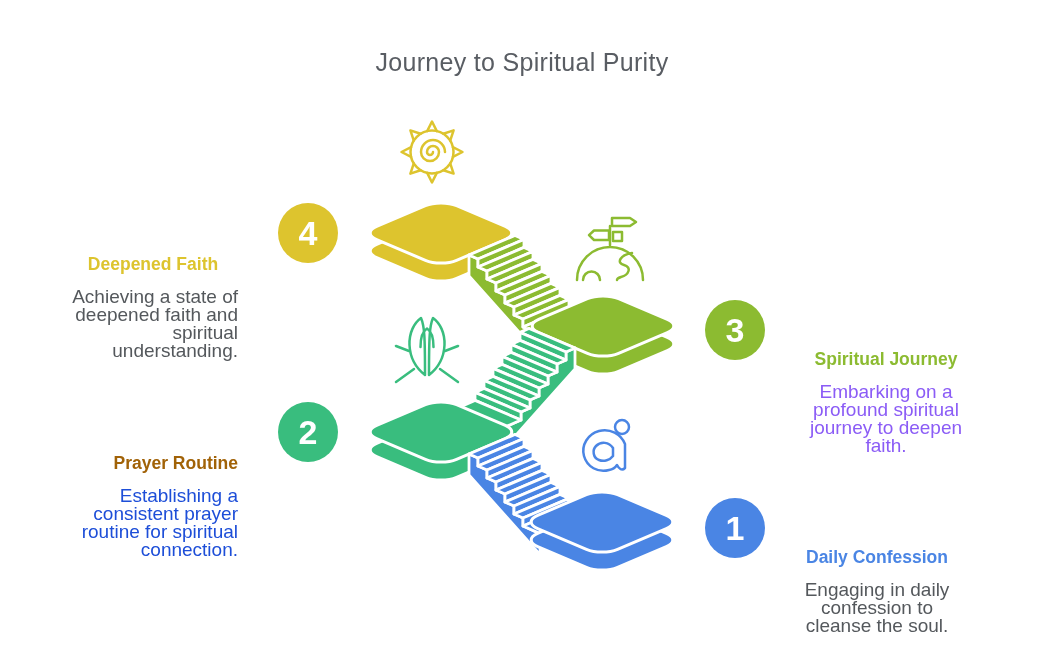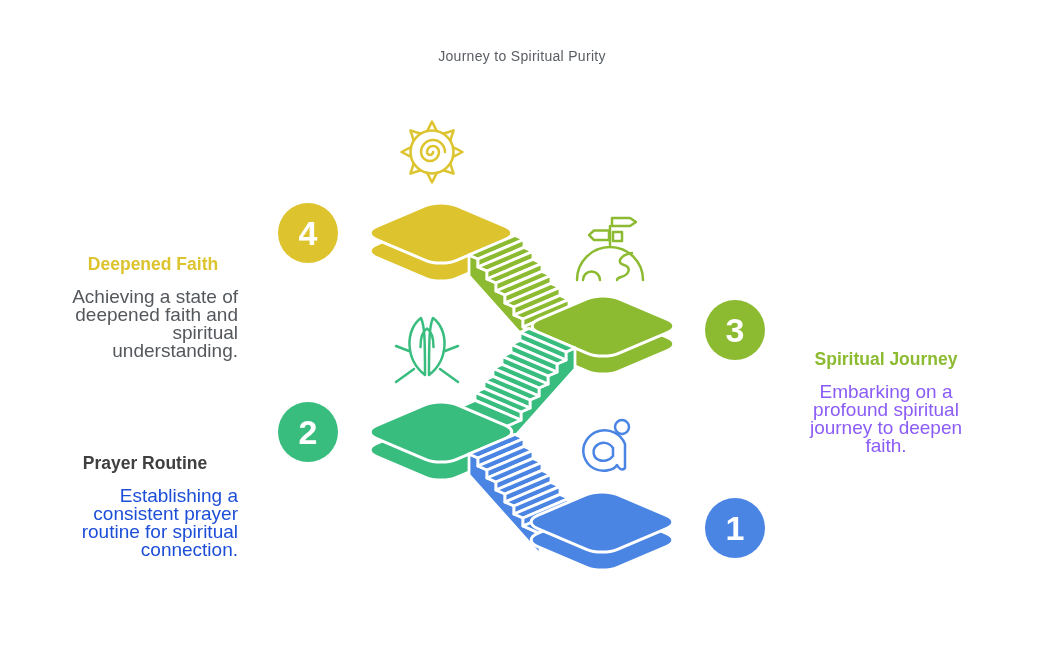--- a/index.html
+++ b/index.html
@@ -2,21 +2,21 @@
 <html><head>
 <meta charset="utf-8">
 <style>
   html,body{margin:0;padding:0;}
   .stage{
     position:relative;width:1044px;height:672px;overflow:hidden;
     font-family:"Liberation Sans",sans-serif;background:#fff;
   }
   .main-title{
     position:absolute;left:0;top:48px;width:100%;text-align:center;
-    font-size:14px;letter-spacing:.3px;
+    font-size:25px;letter-spacing:.3px;
   }
   #scene{position:absolute;left:0;top:0;}
   .badge{
     position:absolute;width:60px;height:60px;border-radius:50%;
     color:#fff;font-weight:bold;font-size:34px;line-height:60px;text-align:center;
   }
   .step-text{position:absolute;margin-top:48px;}
   .step-text .t{font-size:17.5px;font-weight:bold;margin:0 0 13px 0;line-height:21px;}
   .step-text .d{font-size:19px;line-height:18px;margin:0;}
   .side-left{text-align:right;}
@@ -141,18 +141,22 @@
     <div class="t" style="color: rgb(221, 196, 46);">Deepened Faith</div>
     <div class="d" style="color: rgb(84, 88, 92);">Achieving a state of deepened faith and spiritual understanding.</div>
   </div>
 
   <div class="step-text side-right" style="left:793px;top:301px;width:186px;">
     <div class="t" style="color: rgb(140, 187, 49);">Spiritual Journey</div>
     <div class="d" style="color: #8b5cf6;">Embarking on a profound spiritual journey to deepen faith.</div>
   </div>
 
   <div class="step-text side-left" style="left:52px;top:405px;width:186px;">
-    <div class="t" style="color: #404040;">Prayer Routine</div>
+    <div class="t" style="color: #a16207; text-align: right;">Prayer Routine</div>
     <div class="d" style="color: #1d4ed8;">Establishing a consistent prayer routine for spiritual connection.</div>
   </div>
 
+  <div class="step-text side-right" style="left:793px;top:499px;width:168px;">
+    <div class="t" style="color: rgb(74, 133, 228);">Daily Confession</div>
+    <div class="d" style="color: rgb(84, 88, 92);">Engaging in daily confession to cleanse the soul.</div>
+  </div>
 
 </div>
 
 </body></html>

